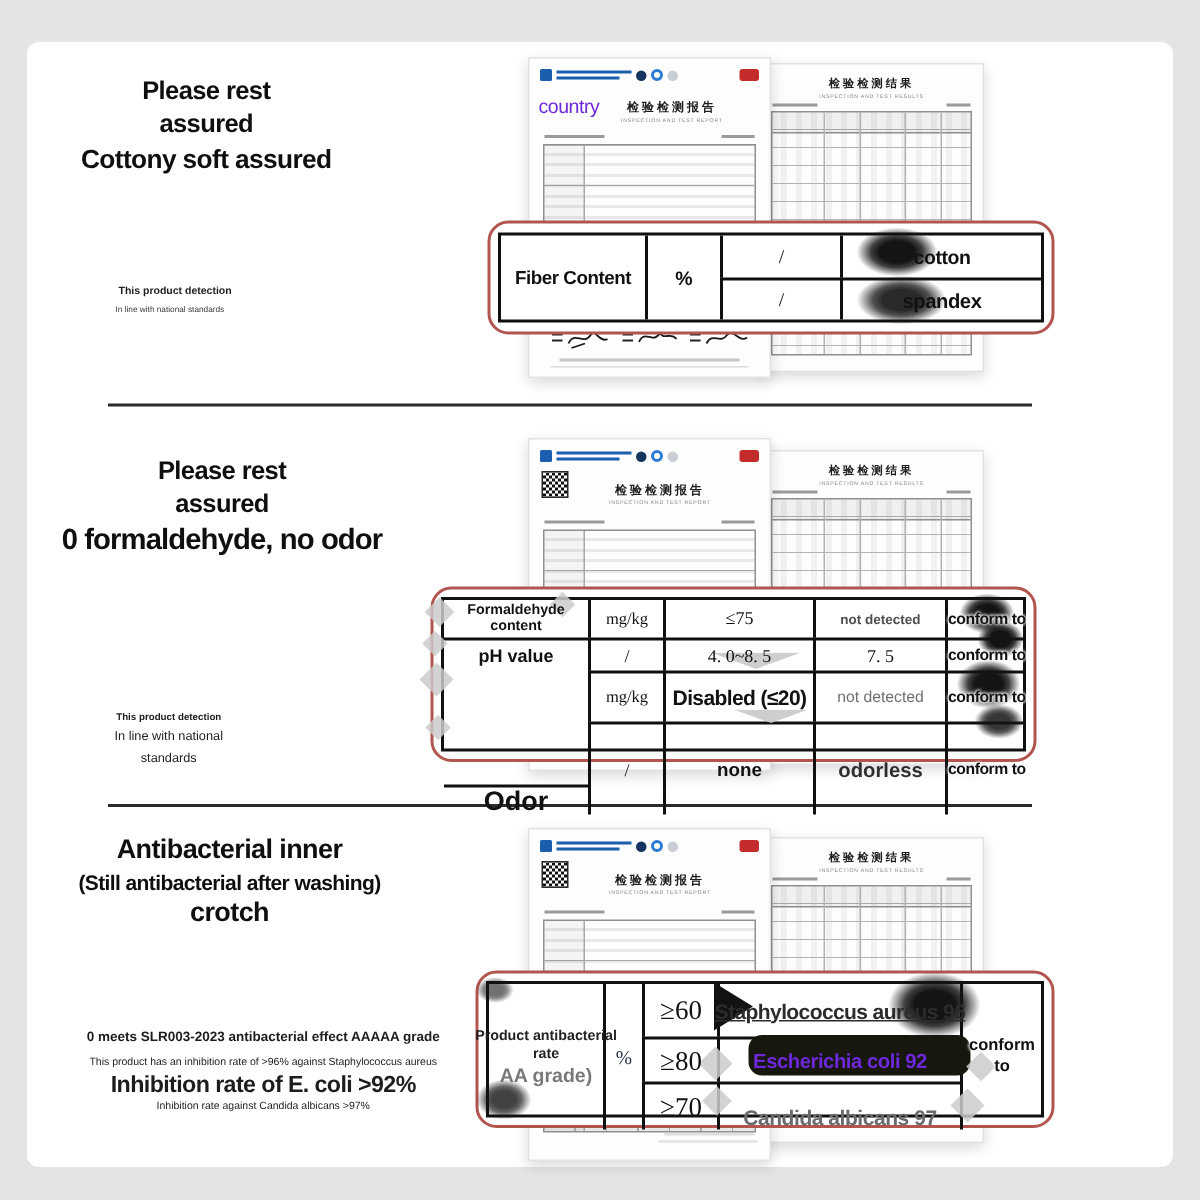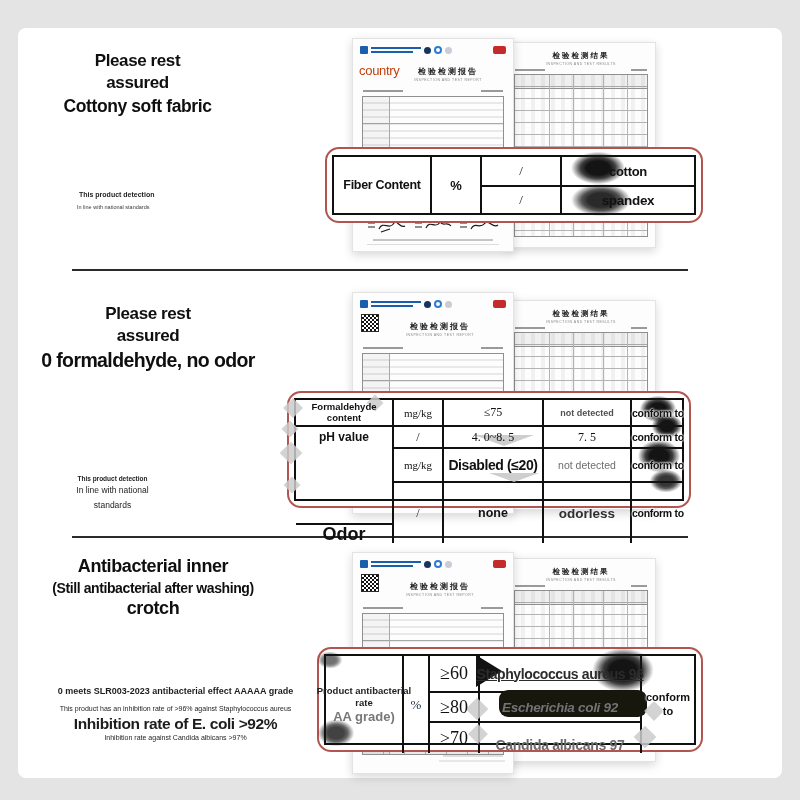--- a/index.html
+++ b/index.html
@@ -15,21 +15,21 @@
   .hbars{display:flex;flex-direction:column;gap:2px;}
   .hbar{height:2px;background:#1a5fae;}
   .hbar.w1{width:50px;} .hbar.w2{width:42px;}
   .badge{width:7px;height:7px;border-radius:50%;flex:0 0 auto;}
   .b1{background:#16355e;} .b2{background:#fff;border:2px solid #2b7bd3;width:4px;height:4px;} .b3{background:#c9cdd4;}
   .cqc{width:13px;height:8px;background:#c42b2b;border-radius:2px;margin-left:auto;flex:0 0 auto;}
   .qr{position:absolute;width:16px;height:16px;border:1px solid #2a2a2a;background:repeating-conic-gradient(#111 0% 25%, #fff 25% 50%);background-size:4px 4px;}
   .doc-title{position:absolute;text-align:center;}
   .title-cn{font-weight:700;color:#1c1c1c;letter-spacing:2px;font-size:8px;white-space:nowrap;}
   .title-en{font-size:3.5px;color:#888;letter-spacing:0.5px;margin-top:1px;white-space:nowrap;}
-  .country{position:absolute;color:#c2410c;font-size:13px;letter-spacing:-0.3px;}
+  .country{position:absolute;color:#6d28d9;font-size:13px;letter-spacing:-0.3px;}
   .noline{position:absolute;height:1.5px;background:#9a9a9a;}
   .dtable{position:absolute;border:1px solid #8f8f8f;background-image:
       repeating-linear-gradient(180deg, rgba(0,0,0,0) 0 26px, #a8a8a8 26px 27px),
       repeating-linear-gradient(180deg, rgba(0,0,0,0) 0 5px, rgba(90,90,90,0.12) 5px 7px);}
   .dlabelcol{position:absolute;left:0;top:0;bottom:0;width:26px;border-right:1px solid #a8a8a8;background:rgba(0,0,0,0.035);}
   .dsummary{position:absolute;left:0;right:0;bottom:0;height:13px;border-top:1px solid #a8a8a8;background:
       repeating-linear-gradient(90deg, rgba(0,0,0,0) 0 20px, #a8a8a8 20px 21px);}
   .rtable{position:absolute;border:1px solid #8f8f8f;background-image:
       repeating-linear-gradient(180deg, rgba(0,0,0,0) 0 11px, #b3b3b3 11px 12px),
       repeating-linear-gradient(90deg, rgba(0,0,0,0) 0 6px, rgba(120,120,120,0.09) 6px 10px);}
@@ -55,21 +55,21 @@
   .smallnote{position:absolute;color:#1d1d1d;}
 </style>
 </head>
 <body>
 
 <div class="panel"></div>
 
 <div class="hgroup" style="left:40px;top:50px;width:195px;font-size:17px;">
   <div>Please rest</div>
   <div>assured</div>
-  <div style="font-size:17.5px;">Cottony soft fabric</div>
+  <div style="font-size:17.5px;">Cottony soft assured</div>
 </div>
 <div class="smallnote" style="left:79px;top:191px;font-size:7px;font-weight:700;">This product detection</div>
 <div class="smallnote" style="left:77px;top:204px;font-size:5.5px;color:#3a3a3a;">In line with national standards</div>
 
 <div class="doc" style="left:506px;top:42px;width:148px;height:204px;z-index:1;">
   <div class="doc-title" style="left:0;right:0;top:8px;">
     <div class="title-cn" style="font-size:7.5px;">检验检测结果</div>
     <div class="title-en">INSPECTION AND TEST RESULTS</div>
   </div>
   <div class="noline" style="left:8px;top:26px;width:30px;"></div>
@@ -359,21 +359,21 @@
         <span class="bold" style="font-size:14px;letter-spacing:-0.4px;color:#2c2c2c;text-decoration:underline;">Staphylococcus aureus 96</span>
       </div>
     <div class="cell bl" style="grid-row:1/4;grid-column:5;">
       <span class="bold halo" style="font-size:11px;line-height:1.2;">conform</span>
       <span class="bold halo" style="font-size:11px;line-height:1.2;">to</span>
     </div>
     <div class="cell bl bt" style="grid-row:2;grid-column:3;">
         <span class="sf" style="font-size:18px;">≥80</span>
       </div>
     <div class="cell bl bt" style="grid-row:2;grid-column:4;">
-        <span class="bold" style="font-size:13.5px;letter-spacing:-0.3px;color:#737373;font-style:italic;">Escherichia coli 92</span>
+        <span class="bold" style="font-size:13.5px;letter-spacing:-0.3px;color:#6d28d9;">Escherichia coli 92</span>
       </div>
     <div class="cell bl bt" style="grid-row:3;grid-column:3;">
         <span class="sf" style="font-size:18px;">≥70</span>
       </div>
     <div class="cell bl bt" style="grid-row:3;grid-column:4;">
         <span class="bold" style="font-size:14px;letter-spacing:-0.3px;color:#6b6b6b;margin-top:14px;">Candida albicans 97</span>
       </div>
   </div>
   <div class="darkband" style="left:180px;top:41px;width:148px;height:27px;"></div>
   <div class="tri-r" style="left:157px;top:6px;"></div>

